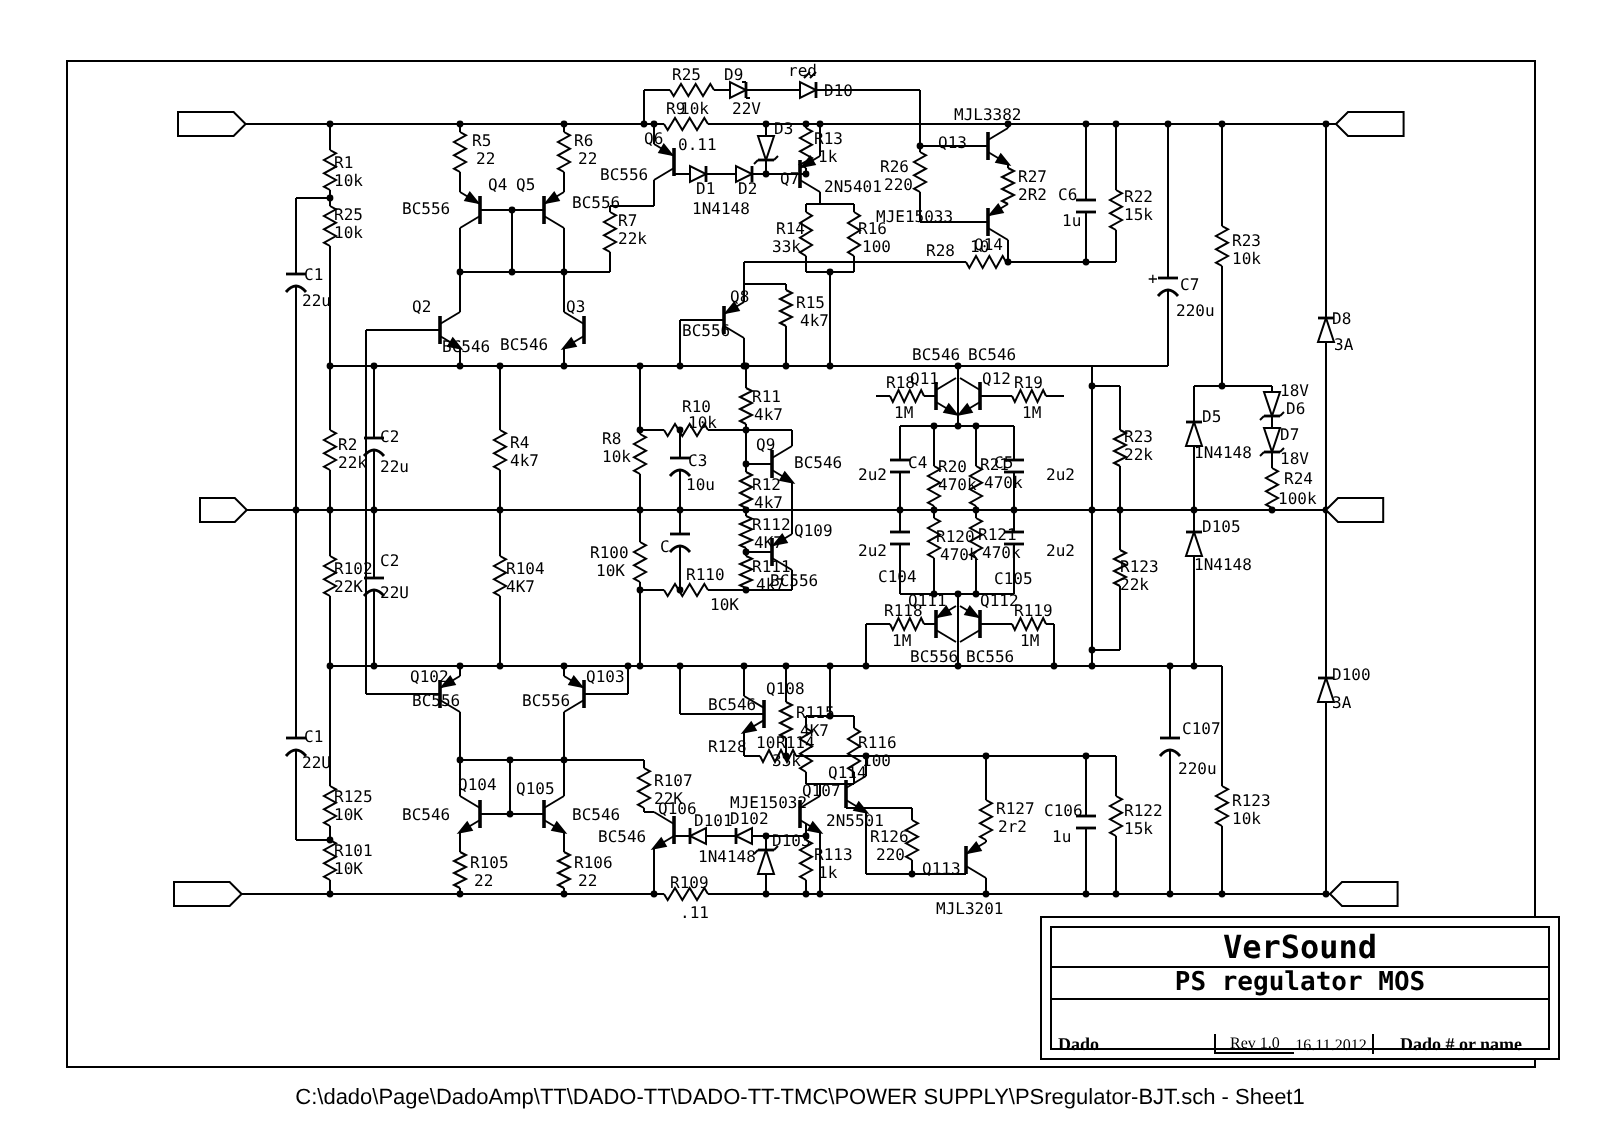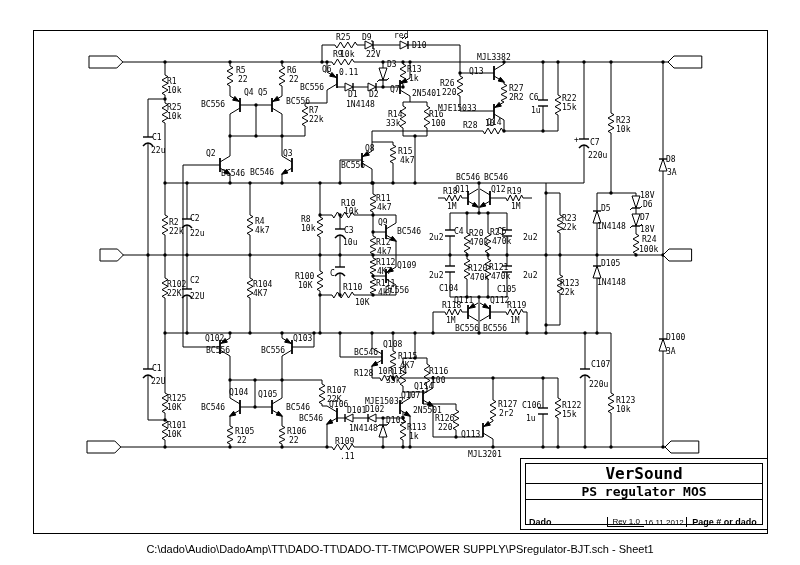--- a/index.html
+++ b/index.html
@@ -1,26 +1,26 @@
 <!DOCTYPE html>
 <html><head>
 <meta charset="utf-8">
 <style>
   html,body{margin:0;padding:0;background:#fff;}
   #page{position:relative;width:800px;height:565px;background:#ffffff;font-family:"DejaVu Sans Mono",monospace;overflow:hidden;}
   #frame{position:absolute;left:33px;top:30px;width:733px;height:502px;border:1px solid #000;}
   svg{position:absolute;left:0;top:0;}
   svg text{font-family:"DejaVu Sans Mono",monospace;fill:#000;}
-  #titleblock{position:absolute;left:520px;top:458px;width:246px;height:70px;border:1px solid #000;background:#fff;}
+  #titleblock{position:absolute;left:520px;top:458px;width:246px;height:70px;border:1px solid #000;background:#fff;padding-left:12px;}
   #tbinner{position:absolute;left:4px;top:4px;right:4px;bottom:4px;border:1px solid #000;display:flex;flex-direction:column;}
   .tbrow1{height:26px;border-bottom:1px solid #000;display:flex;align-items:center;justify-content:center;
           font-size:16px;font-weight:bold;font-family:"DejaVu Sans Mono",monospace;}
   .tbrow2{height:17px;border-bottom:1px solid #000;display:flex;align-items:center;justify-content:center;
           font-size:13px;font-weight:bold;font-family:"DejaVu Sans Mono",monospace;}
-  .tbrow3{flex:1;display:flex;font-family:Liberation Sans, sans-serif;margin-top:17px;}
+  .tbrow3{flex:1;display:flex;font-family:Liberation Serif, serif;margin-top:17px;}
   .tbcell-a{width:78px;border-right:1px solid #000;font-size:9px;font-weight:bold;display:flex;align-items:center;padding-left:3px;}
   .tbcell-b{width:78px;border-right:1px solid #000;display:flex;font-size:8px;text-align:center;}
   .tbcell-b .rev{border-bottom:1px solid #000;flex:1;display:flex;align-items:center;justify-content:center;}
   .tbcell-b .date{flex:1;display:flex;align-items:center;justify-content:center;}
   .tbcell-c{flex:1;font-size:9px;font-weight:bold;display:flex;align-items:center;justify-content:center;}
   #caption{position:absolute;left:0;top:543px;width:800px;text-align:center;
            font-family:"Liberation Sans",sans-serif;font-size:11px;color:#000;}
 </style>
 </head>
 <body>
@@ -818,18 +818,18 @@
   <div id="titleblock">
     <div id="tbinner">
       <div class="tbrow1">VerSound</div>
       <div class="tbrow2">PS regulator MOS</div>
       <div class="tbrow3">
         <div class="tbcell-a">Dado</div>
         <div class="tbcell-b">
           <div class="rev">Rev 1.0</div>
           <div class="date">16.11.2012.</div>
         </div>
-        <div class="tbcell-c">Page # or dado</div>
+        <div class="tbcell-c">Dado # or name</div>
       </div>
     </div>
   </div>
-  <div id="caption">C:\dado\Audio\DadoAmp\TT\DADO-TT\DADO-TT-TMC\POWER SUPPLY\PSregulator-BJT.sch  -  Sheet1</div>
+  <div id="caption">C:\dado\Page\DadoAmp\TT\DADO-TT\DADO-TT-TMC\POWER SUPPLY\PSregulator-BJT.sch  -  Sheet1</div>
 </div>
 
 </body></html>

